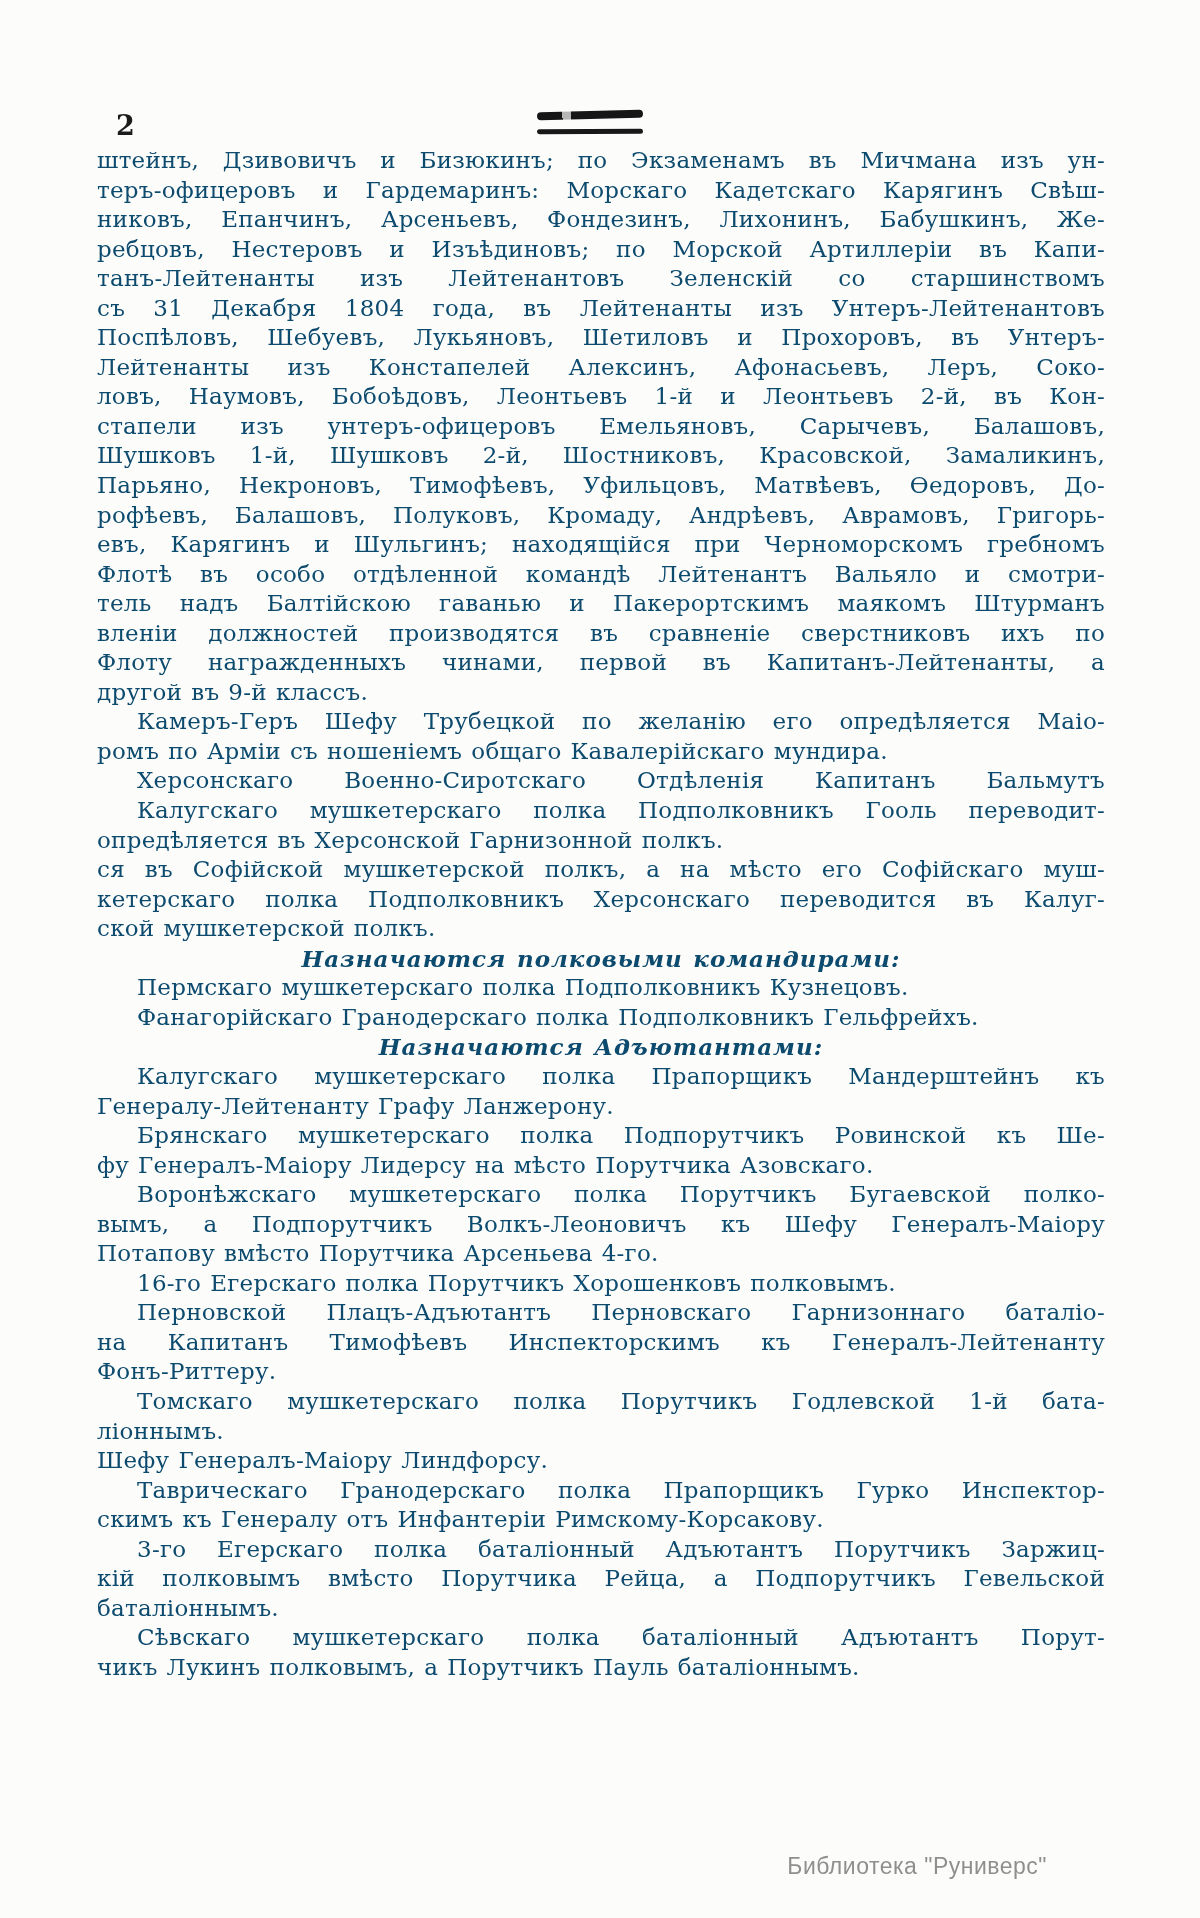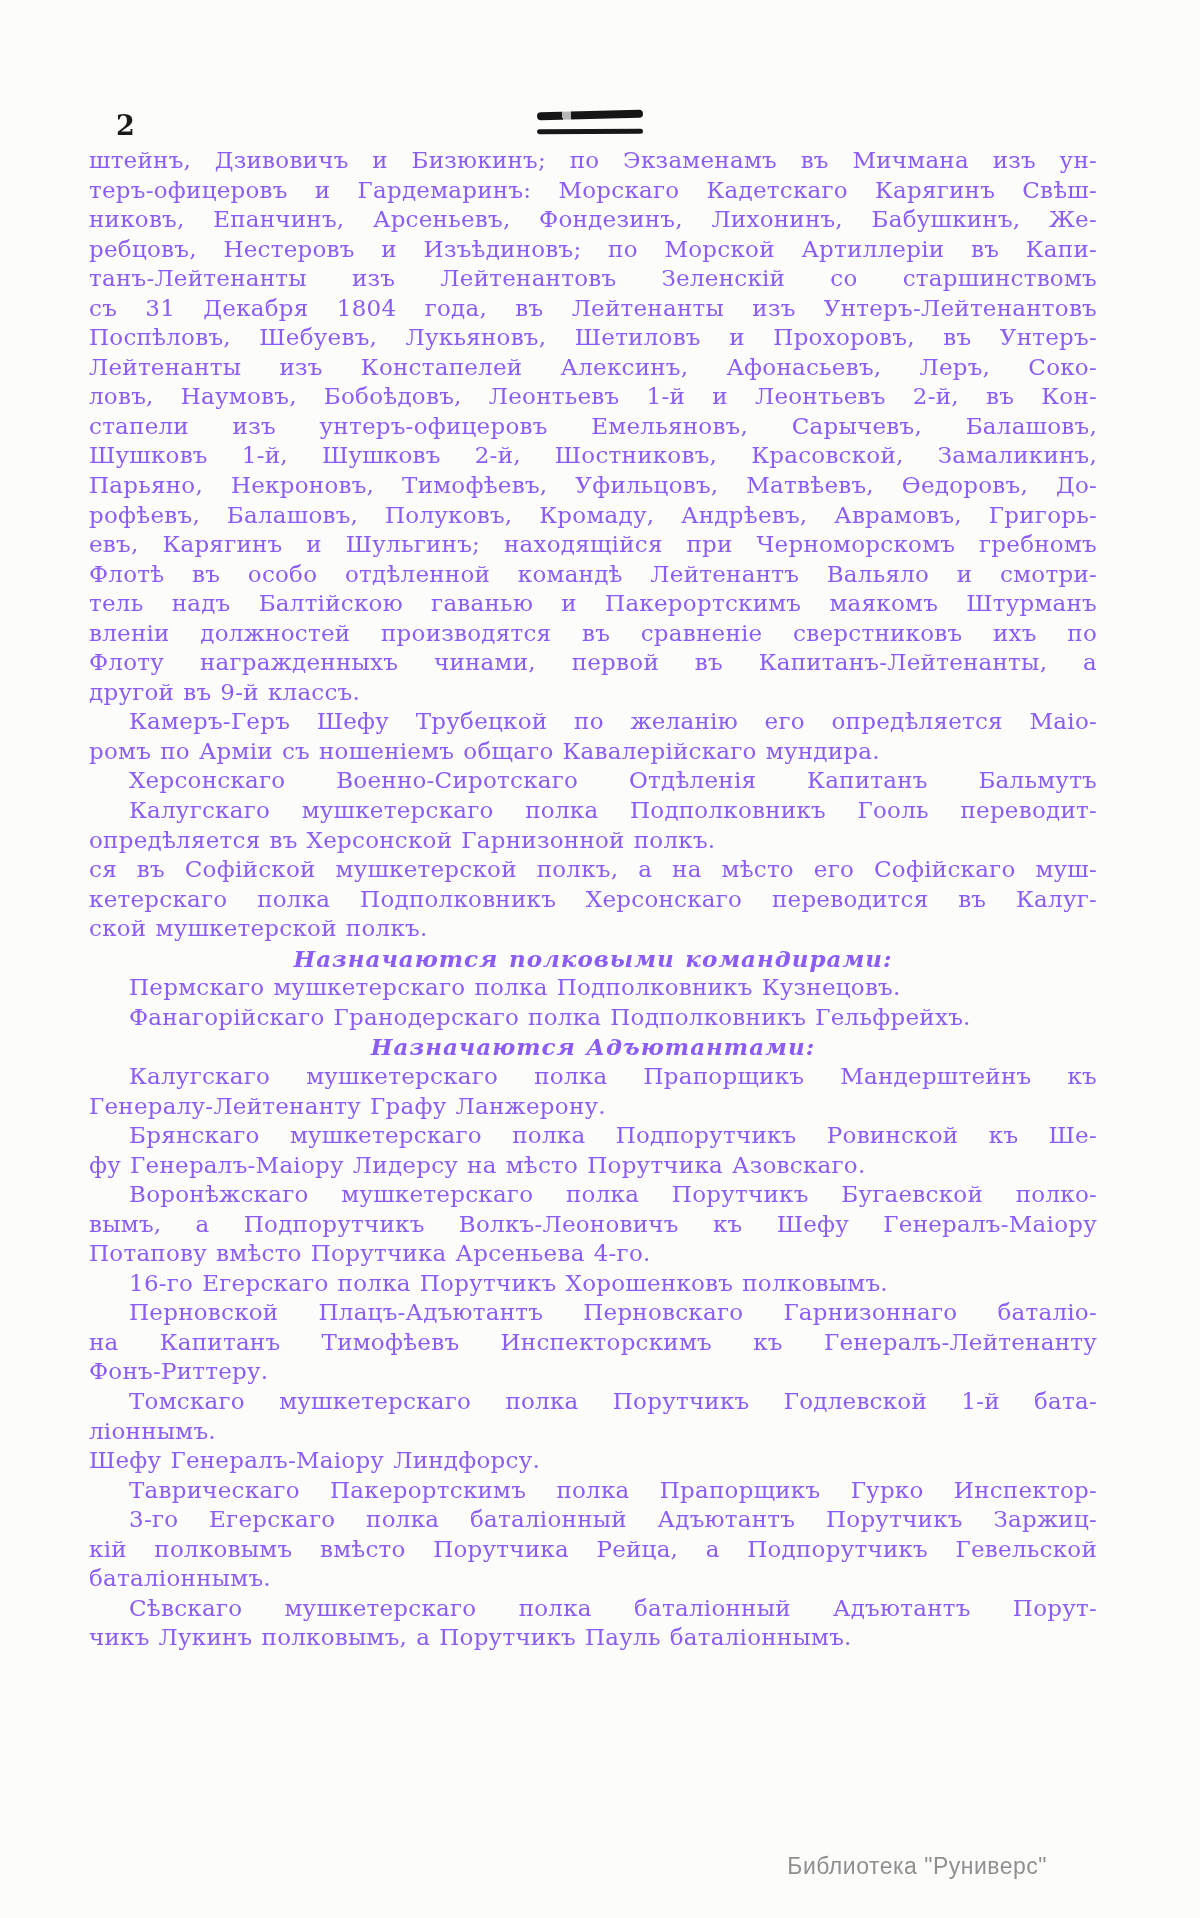--- a/index.html
+++ b/index.html
@@ -22,22 +22,22 @@
     height: 8px; border-radius: 4px;
     background: linear-gradient(90deg, #161616 0 24%, rgba(22,22,22,.30) 24% 32%, #161616 32% 100%);
     transform: rotate(-1.4deg);
   }
   .ink-bottom {
     height: 5px; margin-top: 10px; border-radius: 3px;
     background: #181818; transform: rotate(-0.3deg);
   }
 
   .text-column {
-    position: absolute; left: 89px; top: 146px; width: 1008px;
-    color: #8b5cf6;
+    position: absolute; left: 97px; top: 146px; width: 1008px;
+    color: #0c4a6e;
     font-size: 23px; line-height: 29.55px;
     letter-spacing: 0.25px; word-spacing: 1.5px;
   }
   .line { text-align: justify; text-align-last: justify; }
   .line.para-end { text-align-last: left; }
   .line.indent { text-indent: 40px; }
   .heading {
     text-align: center; font-style: italic; font-weight: bold;
     letter-spacing: 1px;
   }
@@ -99,21 +99,22 @@
       <div class="line indent">Воронѣжскаго мушкетерскаго полка Порутчикъ Бугаевской полко-</div>
       <div class="line">вымъ, а Подпорутчикъ Волкъ-Леоновичъ къ Шефу Генералъ-Маіору</div>
       <div class="line para-end">Потапову вмѣсто Порутчика Арсеньева 4-го.</div>
       <div class="line para-end indent">16-го Егерскаго полка Порутчикъ Хорошенковъ полковымъ.</div>
       <div class="line indent">Перновской Плацъ-Адъютантъ Перновскаго Гарнизоннаго баталіо-</div>
       <div class="line">на Капитанъ Тимофѣевъ Инспекторскимъ къ Генералъ-Лейтенанту</div>
       <div class="line para-end">Фонъ-Риттеру.</div>
       <div class="line indent">Томскаго мушкетерскаго полка Порутчикъ Годлевской 1-й бата-</div>
       <div class="line para-end">ліоннымъ.</div>
       <div class="line para-end">Шефу Генералъ-Маіору Линдфорсу.</div>
-      <div class="line indent">Таврическаго Пакерортскимъ полка Прапорщикъ Гурко Инспектор-</div>
+      <div class="line indent">Таврическаго Гранодерскаго полка Прапорщикъ Гурко Инспектор-</div>
+      <div class="line para-end">скимъ къ Генералу отъ Инфантеріи Римскому-Корсакову.</div>
       <div class="line indent">3-го Егерскаго полка баталіонный Адъютантъ Порутчикъ Заржиц-</div>
       <div class="line">кій полковымъ вмѣсто Порутчика Рейца, а Подпорутчикъ Гевельской</div>
       <div class="line para-end">баталіоннымъ.</div>
       <div class="line indent">Сѣвскаго мушкетерскаго полка баталіонный Адъютантъ Порут-</div>
       <div class="line para-end">чикъ Лукинъ полковымъ, а Порутчикъ Пауль баталіоннымъ.</div>
     </div>
 
   <div class="watermark">Библиотека "Руниверс"</div>
 
 </div>

